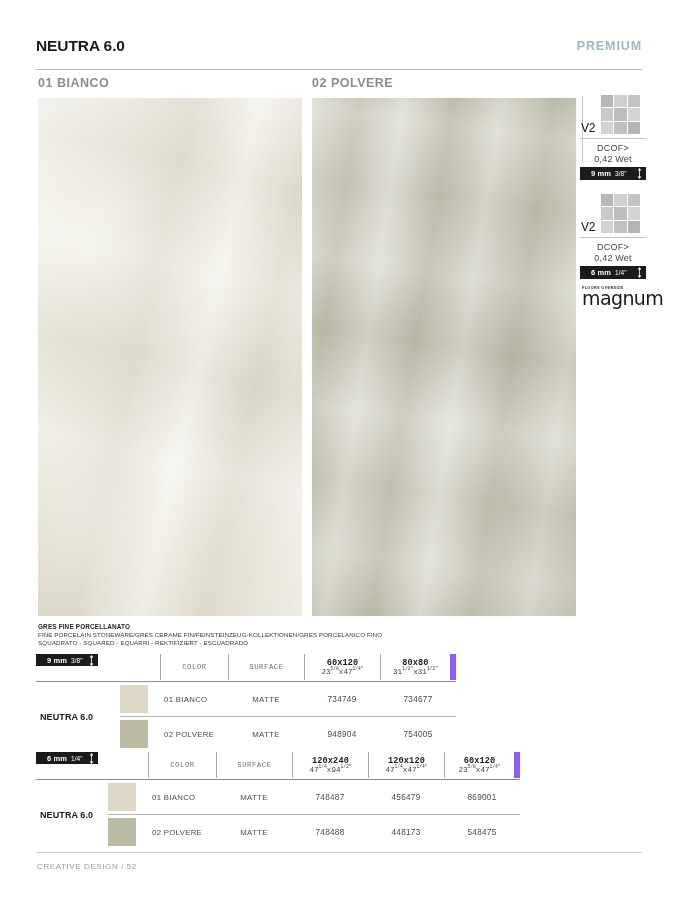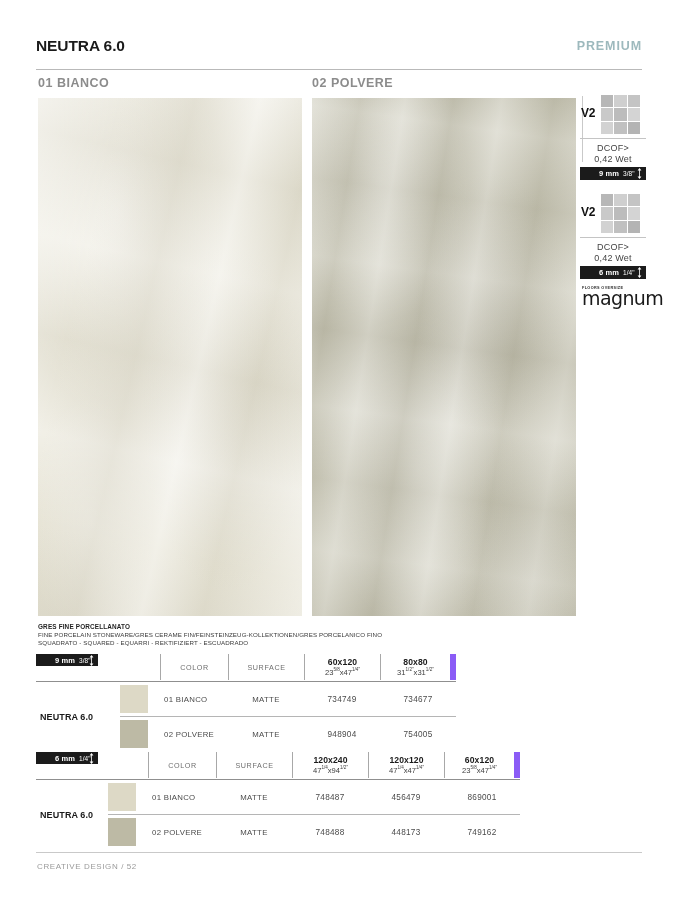--- a/index.html
+++ b/index.html
@@ -110,23 +110,23 @@
   .spec-block { position: relative; margin-bottom: 6px; }
 
   .v2-row {
     position: relative;
     height: 40px;
     width: 66px;
   }
   .v2-label {
     position: absolute;
     left: 1px;
-    bottom: 15px;
+    bottom: 0;
     font-size: 12px;
-    font-weight: bold;
+    font-weight: normal;
     color: #111;
     letter-spacing: -0.2px;
   }
   .v2-grid {
     position: absolute;
     left: 21px;
     top: 0px;
     width: 39px;
     height: 39px;
     display: grid;
@@ -151,21 +151,21 @@
     padding: 1px 0 3px 0;
   }
   .thickness-bar {
     position: relative;
     width: 66px;
     height: 13px;
     background: #1b1b1b;
     display: flex;
     align-items: center;
     box-sizing: border-box;
-    padding-left: 19px;
+    padding-left: 11px;
   }
   .thickness-mm {
     color: #fff;
     font-size: 7.5px;
     font-weight: bold;
     letter-spacing: 0.1px;
   }
   .thickness-in {
     color: #fff;
     font-size: 6.5px;
@@ -252,20 +252,21 @@
     align-items: flex-start;
     padding-top: 0px;
   }
   .head-thick .thickness-bar {
     width: 62px;
     height: 12px;
   }
   .head-cells {
     display: flex;
     flex: 1;
+    font-family: Liberation Mono, monospace;
   }
   .head-cell {
     border-left: 1px solid #a8a8a8;
     display: flex;
     flex-direction: column;
     align-items: center;
     justify-content: center;
     box-sizing: border-box;
   }
   .head-cell:last-child { border-right: 6px solid #8b5cf6; }
@@ -571,20 +572,20 @@
         </div>
         <div class="row-sep"></div>
         <div class="data-row">
           <div class="swatch-cell">
             <span class="swatch" style="background:#bdbaa5"></span>
           </div>
           <div class="cell c-color">02 POLVERE</div>
           <div class="cell c-surface">MATTE</div>
           <div class="cell c-code">748488</div>
           <div class="cell c-code">448173</div>
-          <div class="cell c-code">749162</div>
+          <div class="cell c-code">548475</div>
         </div>
       </div>
     </div>
   </div>
 
 <div class="footer-rule"></div>
 <div class="footer-text">CREATIVE DESIGN / 52</div>
 
 </body></html>

